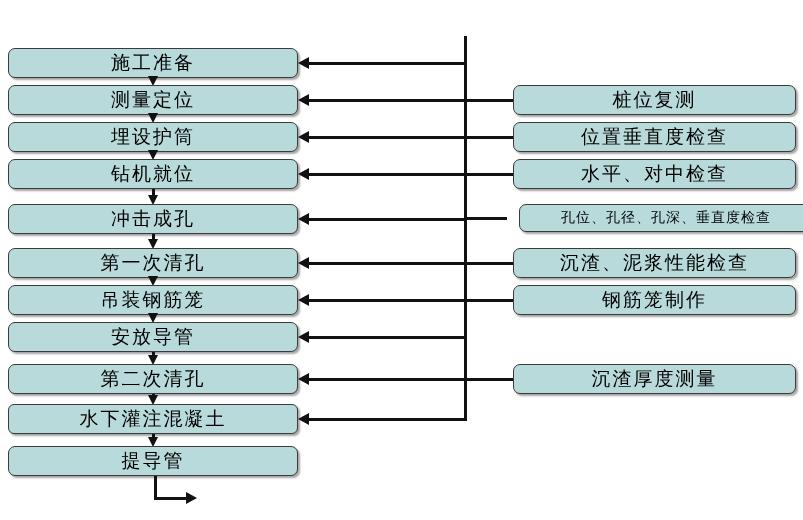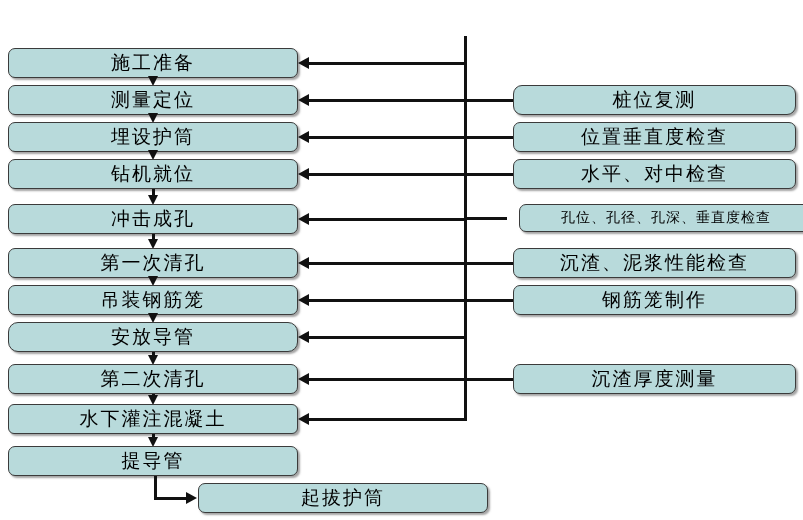--- a/index.html
+++ b/index.html
@@ -104,21 +104,21 @@
       <div class="node" style="left: 8px; top: 248px; width: 290px; height: 30px;">
         <span>第一次清孔</span>
       </div>
       <div class="line vline" style="left: 151.5px; top: 278px; height: 1px;"></div>
       <div class="arrow-down" style="left: 147.5px; top: 276px;"></div>
       <div class="node" style="left: 8px; top: 285px; width: 290px; height: 30px;">
         <span>吊装钢筋笼</span>
       </div>
       <div class="line vline" style="left: 151.5px; top: 315px; height: 1px;"></div>
       <div class="arrow-down" style="left: 147.5px; top: 313px;"></div>
-      <div class="node" style="left: 8px; top: 322px; width: 290px; height: 30px; border-radius: 10px;">
+      <div class="node" style="left: 8px; top: 322px; width: 290px; height: 30px;">
         <span>安放导管</span>
       </div>
       <div class="line vline" style="left: 151.5px; top: 352px; height: 4px;"></div>
       <div class="arrow-down" style="left: 147.5px; top: 355px;"></div>
       <div class="node" style="left: 8px; top: 364px; width: 290px; height: 30px;">
         <span>第二次清孔</span>
       </div>
       <div class="line vline" style="left: 151.5px; top: 394px; height: 2px;"></div>
       <div class="arrow-down" style="left: 147.5px; top: 395px;"></div>
       <div class="node" style="left: 8px; top: 404px; width: 290px; height: 30px; border-radius: 6px;">
@@ -142,21 +142,21 @@
       <div class="line hline" style="left: 308px; top: 261.5px; width: 158px;"></div>
       <div class="arrow-left" style="left: 298px; top: 257px;"></div>
       <div class="line hline" style="left: 308px; top: 298.5px; width: 158px;"></div>
       <div class="arrow-left" style="left: 298px; top: 294px;"></div>
       <div class="line hline" style="left: 308px; top: 335.5px; width: 158px;"></div>
       <div class="arrow-left" style="left: 298px; top: 331px;"></div>
       <div class="line hline" style="left: 308px; top: 377.5px; width: 158px;"></div>
       <div class="arrow-left" style="left: 298px; top: 373px;"></div>
       <div class="line hline" style="left: 308px; top: 417.5px; width: 158px;"></div>
       <div class="arrow-left" style="left: 298px; top: 413px;"></div>
-      <div class="node" style="left: 513px; top: 85px; width: 283px; height: 30px; border-radius: 9px;">
+      <div class="node" style="left: 513px; top: 85px; width: 283px; height: 30px;">
         <span>桩位复测</span>
       </div>
       <div class="line hline" style="left: 464px; top: 98.5px; width: 49px;"></div>
       <div class="node" style="left: 513px; top: 122px; width: 283px; height: 30px;">
         <span>位置垂直度检查</span>
       </div>
       <div class="line hline" style="left: 464px; top: 135.5px; width: 49px;"></div>
       <div class="node" style="left: 513px; top: 159px; width: 283px; height: 30px;">
         <span>水平、对中检查</span>
       </div>
@@ -175,17 +175,14 @@
       <div class="line hline" style="left: 464px; top: 298.5px; width: 49px;"></div>
       <div class="node" style="left: 513px; top: 364px; width: 283px; height: 30px;">
         <span>沉渣厚度测量</span>
       </div>
       <div class="line hline" style="left: 464px; top: 377.5px; width: 49px;"></div>
       <div class="line vline" style="left: 153.5px; top: 476px; height: 22px;"></div>
       <div class="line hline" style="left: 153.5px; top: 496.5px; width: 33px;"></div>
       <div class="arrow-right" style="left: 186px; top: 492px;"></div>
     </div>
 
-  <div class="node" id="final-node" style="left: 198px; top: 483px; width: 290px; height: 30px;">
-    <span>起拔护筒</span>
-  </div>
 
 </div>
 
 </body></html>

